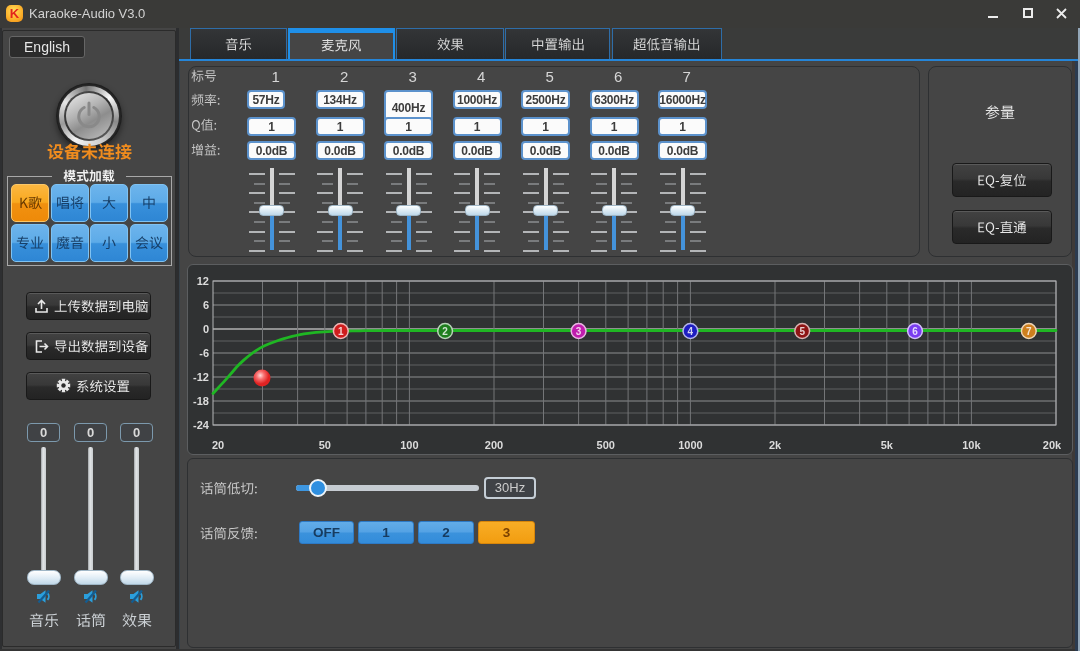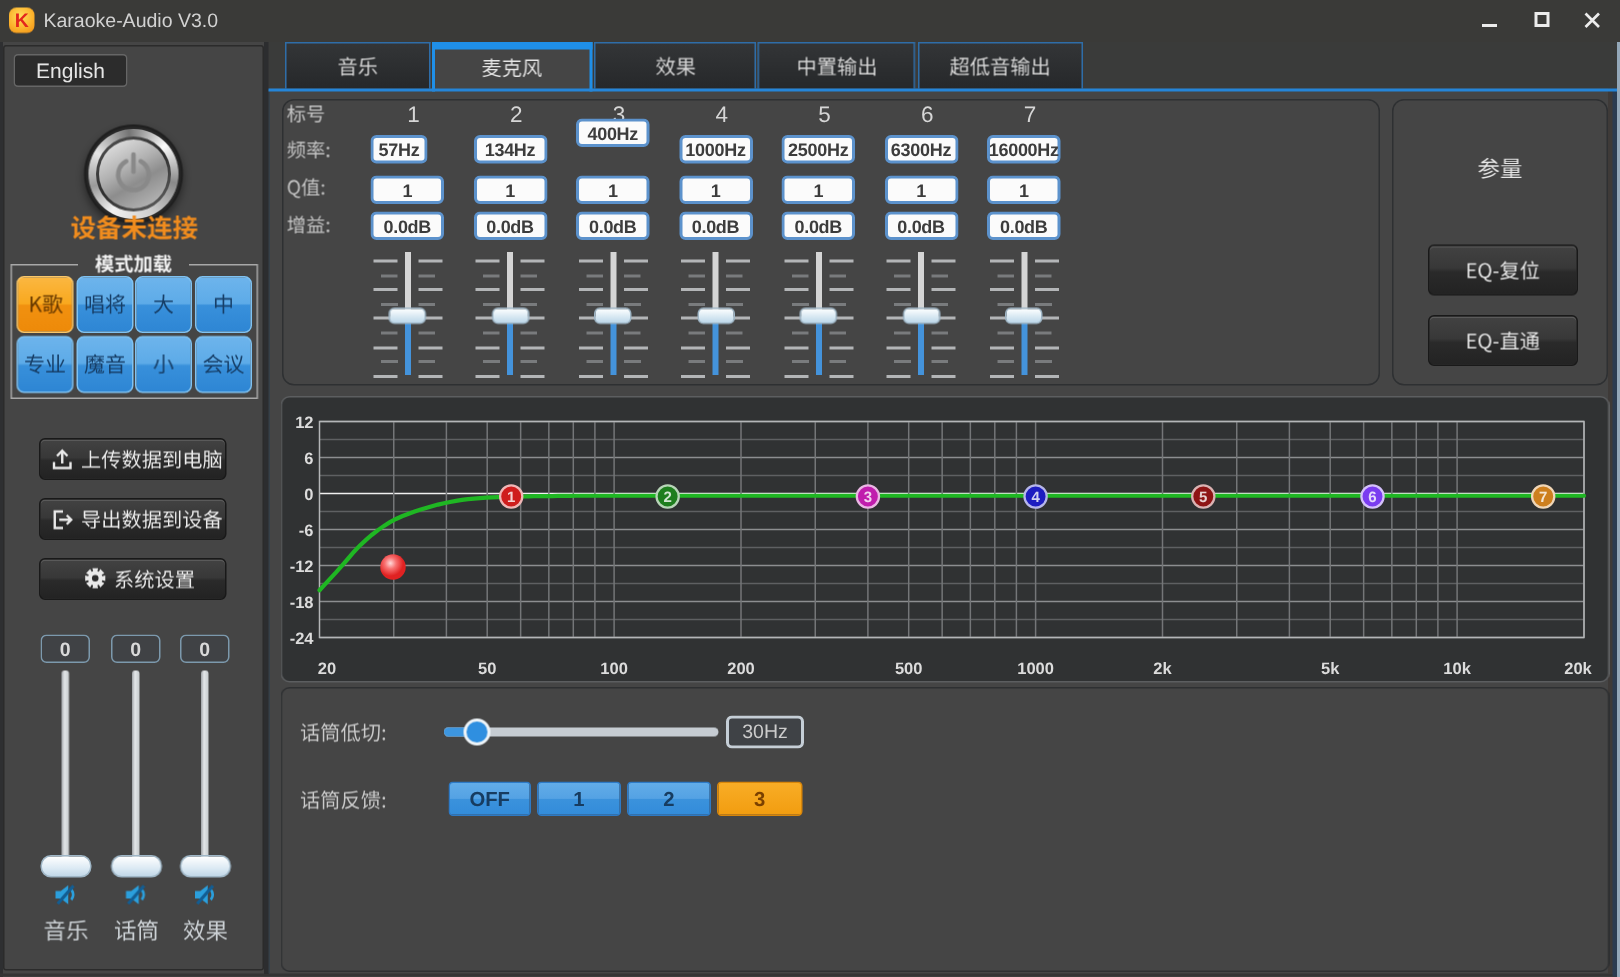--- a/index.html
+++ b/index.html
@@ -219,21 +219,21 @@
 <div class="abs" style="left:322.0px;top:240.2px;width:11px;height:2px;background:#797b7d"></div>
 <div class="abs" style="left:347.0px;top:240.2px;width:11px;height:2px;background:#797b7d"></div>
 <div class="abs" style="left:317.0px;top:249.8px;width:16px;height:2px;background:#b3b5b7"></div>
 <div class="abs" style="left:347.0px;top:249.8px;width:16px;height:2px;background:#b3b5b7"></div>
 <div class="abs" style="left:338.0px;top:168px;width:4px;height:43px;background:#d5d5d5"></div>
 <div class="abs" style="left:338.0px;top:211px;width:4px;height:39px;background:#4493db"></div>
 <div class="abs" style="left:327.5px;top:205px;width:25px;height:11px;border-radius:4px;background:linear-gradient(#fdffff,#d9e9f3 55%,#bed8ea);border:1px solid #9fb6c6"></div>
 <div class="abs" style="left:408.5px;top:68px;width:0;color:#d6d6d6;font-size:15px">
     <div style="transform:translateX(-50%);text-align:center">3</div>
   </div>
-<div class="inpbox" style="left:384.0px;top:79px;width:49px;height:19px">400Hz</div>
+<div class="inpbox" style="left:384.0px;top:90px;width:49px;height:35px">400Hz</div>
 <div class="inpbox" style="left:384.0px;top:117px;width:49px;height:19px">1</div>
 <div class="inpbox" style="left:384.0px;top:141px;width:49px;height:19px">0.0dB</div>
 <div class="abs" style="left:385.5px;top:173.0px;width:16px;height:2px;background:#b3b5b7"></div>
 <div class="abs" style="left:415.5px;top:173.0px;width:16px;height:2px;background:#b3b5b7"></div>
 <div class="abs" style="left:390.5px;top:182.6px;width:11px;height:2px;background:#797b7d"></div>
 <div class="abs" style="left:415.5px;top:182.6px;width:11px;height:2px;background:#797b7d"></div>
 <div class="abs" style="left:385.5px;top:192.2px;width:16px;height:2px;background:#b3b5b7"></div>
 <div class="abs" style="left:415.5px;top:192.2px;width:16px;height:2px;background:#b3b5b7"></div>
 <div class="abs" style="left:390.5px;top:201.8px;width:11px;height:2px;background:#797b7d"></div>
 <div class="abs" style="left:415.5px;top:201.8px;width:11px;height:2px;background:#797b7d"></div>

